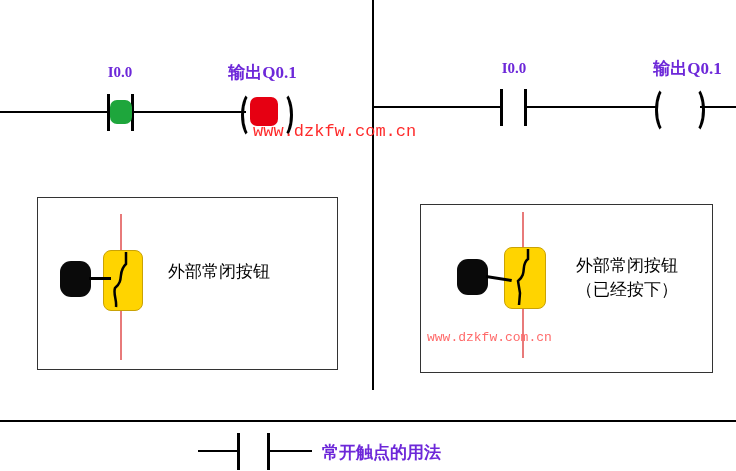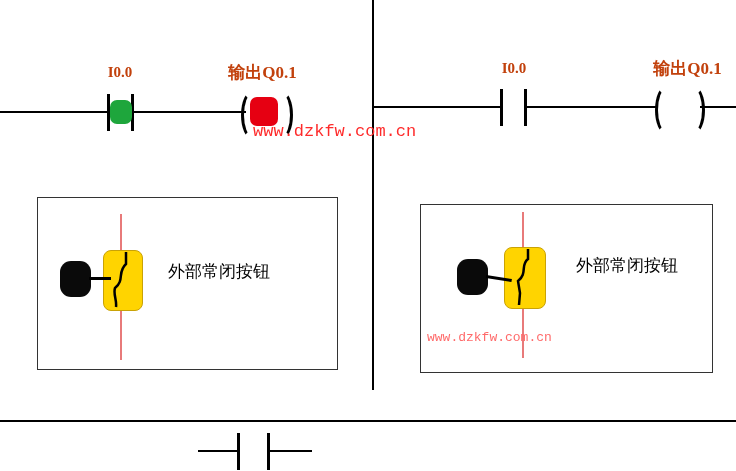--- a/index.html
+++ b/index.html
@@ -7,21 +7,21 @@
          font-family:"Liberation Serif", serif;}
   .hwire{position:absolute;height:2px;background:#000;}
   .vline{position:absolute;width:2px;background:#000;}
   .cbar{position:absolute;width:3px;height:37px;background:#000;}
   .paren{position:absolute;width:16px;height:42px;border:3px solid transparent;border-radius:50%;}
   .paren.l{border-left-color:#000;}
   .paren.r{border-right-color:#000;}
   .state-sq{position:absolute;border-radius:7px;}
   .sq-green{background:var(--contact-on-green,#1ea63c);}
   .sq-red{background:var(--coil-on-red,#e60012);}
-  .lbl{position:absolute;font-weight:bold;color:#c2410c;text-align:center;white-space:nowrap;}
+  .lbl{position:absolute;font-weight:bold;color:#6d28d9;text-align:center;white-space:nowrap;}
   .cap{position:absolute;font-size:17px;color:#000;text-align:left;white-space:nowrap;}
   .pbox{position:absolute;border:1px solid #333;background:#fff;}
   .btn-black{position:absolute;background:#0a0a0a;border-radius:11px;}
   .switch-body{position:absolute;background:var(--button-yellow,#ffd400);
                border:1px solid #c9a206;border-radius:8px;}
   .plunger{position:absolute;width:2px;background:var(--plunger-red,#e87a7a);}
   .wm{position:absolute;color:var(--watermark-red,#fe2b2b);white-space:nowrap;font-family:Liberation Mono, monospace;}
   .wm-big{font-size:27px;font-weight:bold;letter-spacing:3px;color:var(--watermark-pink,#ff6a6a);
           text-shadow:1px 1px 0 #fff,2px 2px 0 #fbb;}
   .wm-small{font-size:13px;color:var(--watermark-pink,#ff6a6a);}
@@ -73,22 +73,24 @@
 
   <div class="pbox" style="left:420px;top:204px;width:291px;height:167px;"></div>
   <div class="plunger" style="left:522px;top:212px;height:146px;"></div>
   <div class="switch-body" style="left:504px;top:247px;width:40px;height:60px;"></div>
   <svg class="contact-svg" style="left:504px;top:247px;" width="40" height="60" viewBox="0 0 40 60">
     <path d="M24 2 L24 12 C16 18 24 26 14 34 L16 46 L15 58" fill="none" stroke="#000" stroke-width="2.5"></path>
   </svg>
   <div class="btn-black" style="left:457px;top:259px;width:31px;height:36px;"></div>
   <div class="hwire" style="left:486px;top:275px;width:26px;height:3px;transform:rotate(9deg);transform-origin:left center;"></div>
   <div class="cap" style="left:576px;top:254px;width:132px;">外部常闭按钮</div>
+  <div class="cap" style="left:576px;top:278px;width:132px;">（已经按下）</div>
 
   <div class="wm wm-small" style="left:427px;top:330px;">www.dzkfw.com.cn</div>
 
   <div class="hwire" style="left:0;top:420px;width:736px;"></div>
   <div class="hwire" style="left:198px;top:450px;width:40px;"></div>
   <div class="cbar" style="left:237px;top:433px;"></div>
   <div class="cbar" style="left:267px;top:433px;"></div>
   <div class="hwire" style="left:270px;top:450px;width:42px;"></div>
+  <div class="lbl" style="left:322px;top:441px;font-size:17px;">常开触点的用法</div>
 
 </div>
 
 </body></html>

